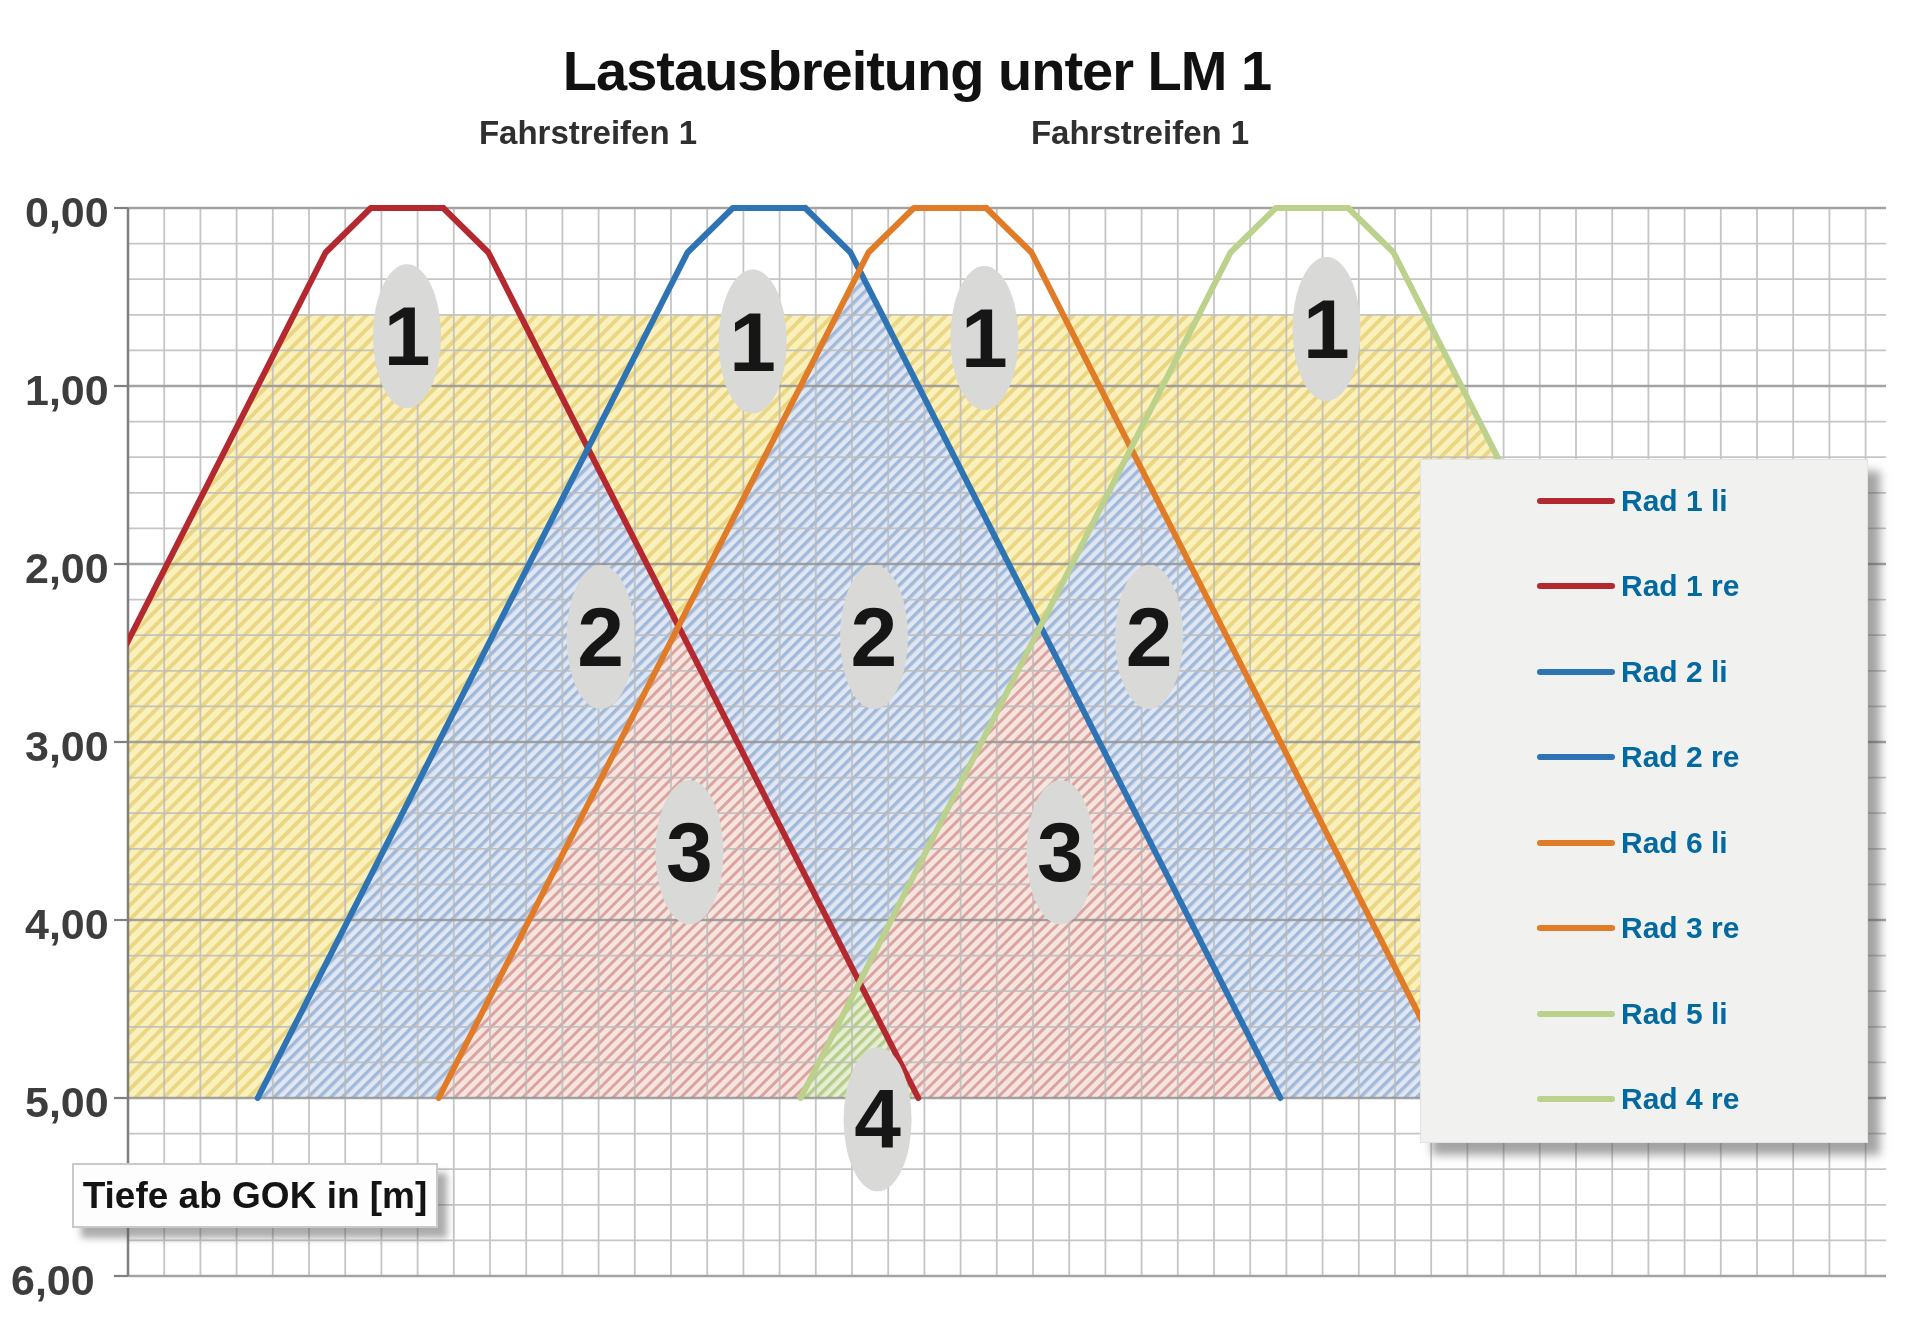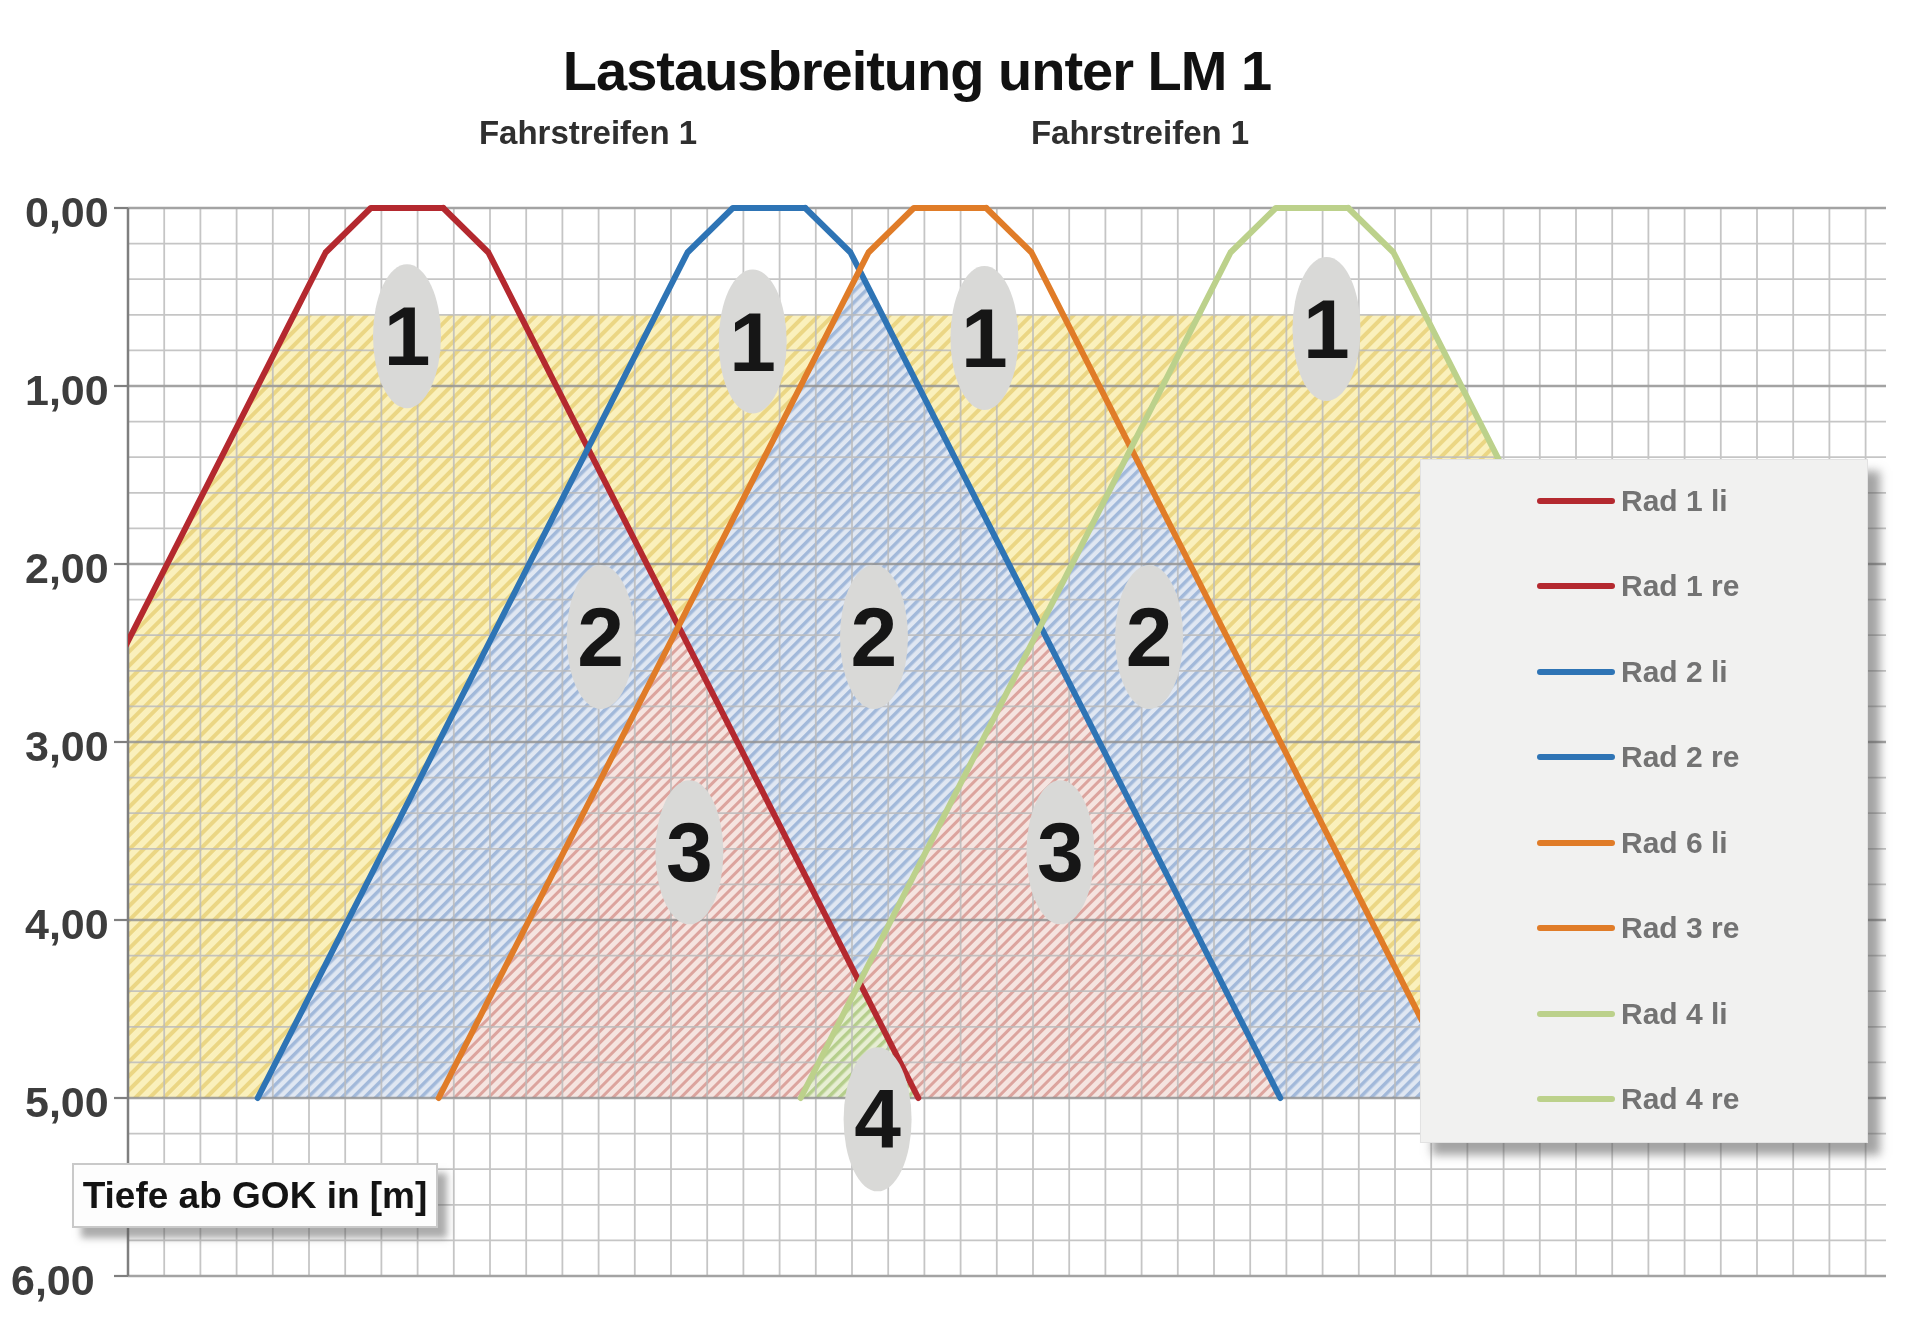--- a/index.html
+++ b/index.html
@@ -22,21 +22,21 @@
   }
   #legend-box{
     left:1420px;top:459px;width:446px;height:682px;
     background:#f1f1f0;border:1px solid #e2e2e2;
     box-shadow:12px 12px 9px rgba(90,90,90,0.55);
   }
   .legend-row{
     position:absolute;left:116px;height:34px;display:flex;align-items:center;
   }
   .legend-swatch{width:78px;height:6px;border-radius:3px;flex:0 0 auto;}
-  .legend-label{margin-left:6px;font-size:30px;font-weight:600;color:#737373;white-space:nowrap;}
+  .legend-label{margin-left:6px;font-size:30px;font-weight:600;color:#0369a1;white-space:nowrap;}
   #depth-axis-box{
     left:72px;top:1163px;width:366px;height:65px;
     background:#fdfdfd;border:2px solid #c9c9c9;box-sizing:border-box;
     box-shadow:9px 10px 7px rgba(90,90,90,0.5);
     display:flex;align-items:center;justify-content:center;
   }
   #depth-axis-title{font-size:37px;font-weight:700;color:#141414;white-space:nowrap;}
 </style>
 </head>
 <body>
@@ -251,21 +251,21 @@
       <div class="legend-row" style="top: 366px;">
         <div class="legend-swatch" style="background: rgb(224, 124, 40);"></div>
         <span class="legend-label">Rad 6 li</span>
       </div>
       <div class="legend-row" style="top: 451px;">
         <div class="legend-swatch" style="background: rgb(224, 124, 40);"></div>
         <span class="legend-label">Rad 3 re</span>
       </div>
       <div class="legend-row" style="top: 537px;">
         <div class="legend-swatch" style="background: rgb(188, 209, 139);"></div>
-        <span class="legend-label">Rad 4 li</span>
+        <span class="legend-label">Rad 5 li</span>
       </div>
       <div class="legend-row" style="top: 622px;">
         <div class="legend-swatch" style="background: rgb(188, 209, 139);"></div>
         <span class="legend-label">Rad 4 re</span>
       </div>
     </div>
 
   <div class="overlay" id="depth-axis-box">
     <span id="depth-axis-title">Tiefe ab GOK in [m]</span>
   </div>

